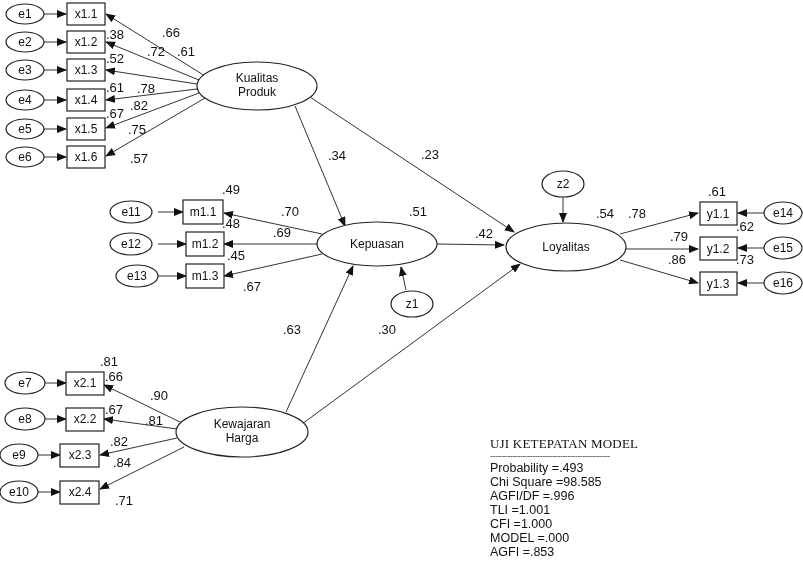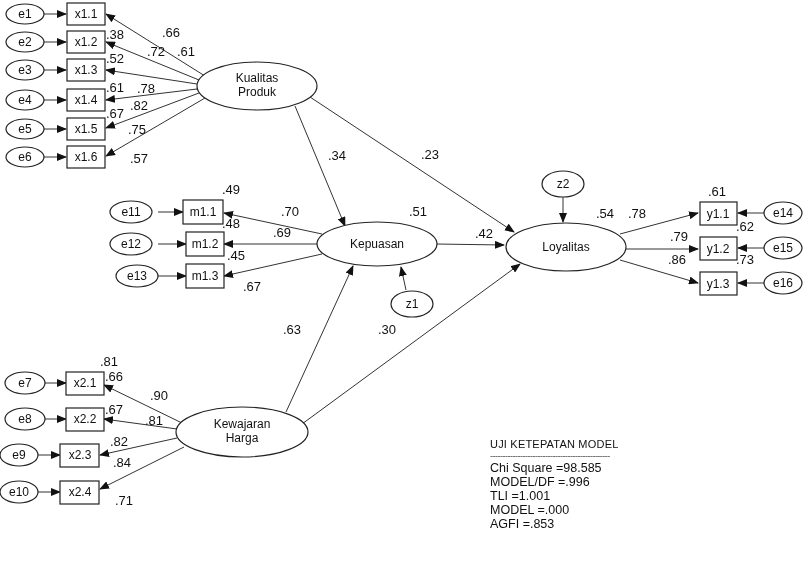--- a/index.html
+++ b/index.html
@@ -6,21 +6,21 @@
     body { width: 803px; height: 567px; overflow: hidden; position: relative; }
     svg { position: absolute; left: 0; top: 0; }
     svg text { font-family: "Liberation Sans", sans-serif; fill: #111; }
     .lbl { font-size: 13px; }
     .node-lbl { font-size: 12px; }
     .lat-lbl { font-size: 12px; }
     .box { fill: #fff; stroke: #222; stroke-width: 1.2; }
     .ell { fill: #fff; stroke: #222; stroke-width: 1.2; }
     .edge { stroke: #333; stroke-width: 1; fill: none; }
     .gof { position: absolute; left: 490px; top: 437px; font-family: "Liberation Sans", sans-serif; font-size: 12.5px; color: #111; line-height: 14px; }
-    .gof .title { font-size: 11px; letter-spacing: 0.2px; }
+    .gof .title { font-size: 13px; letter-spacing: 0.2px; font-family: Liberation Serif, serif; }
     .gof .sep { font-size: 9px; line-height: 10px; letter-spacing: -0.5px; color: #444; }
   </style>
 </head>
 <body>
 
 <svg width="803" height="567" viewBox="0 0 803 567">
   <defs>
     <marker id="arr" markerWidth="10" markerHeight="8" refX="9" refY="4" orient="auto" markerUnits="userSpaceOnUse">
       <path d="M0,0 L10,4 L0,8 z" fill="#111"></path>
     </marker>
@@ -219,18 +219,20 @@
 
     <ellipse class="ell" cx="242" cy="432" rx="66" ry="25"></ellipse>
     <text class="lat-lbl" x="242" y="428" text-anchor="middle">Kewajaran</text>
     <text class="lat-lbl" x="242" y="442" text-anchor="middle">Harga</text>
   </g>
 </svg>
 
 <div class="gof">
   <div class="title">UJI KETEPATAN MODEL</div>
   <div class="sep">------------------------------------------------</div>
+  <div>Probability =.493</div>
   <div>Chi Square =98.585</div>
-  <div>MODEL/DF =.996</div>
+  <div>AGFI/DF =.996</div>
   <div>TLI =1.001</div>
+  <div>CFI =1.000</div>
   <div>MODEL =.000</div>
   <div>AGFI =.853</div>
 </div>
 
 </body></html>

